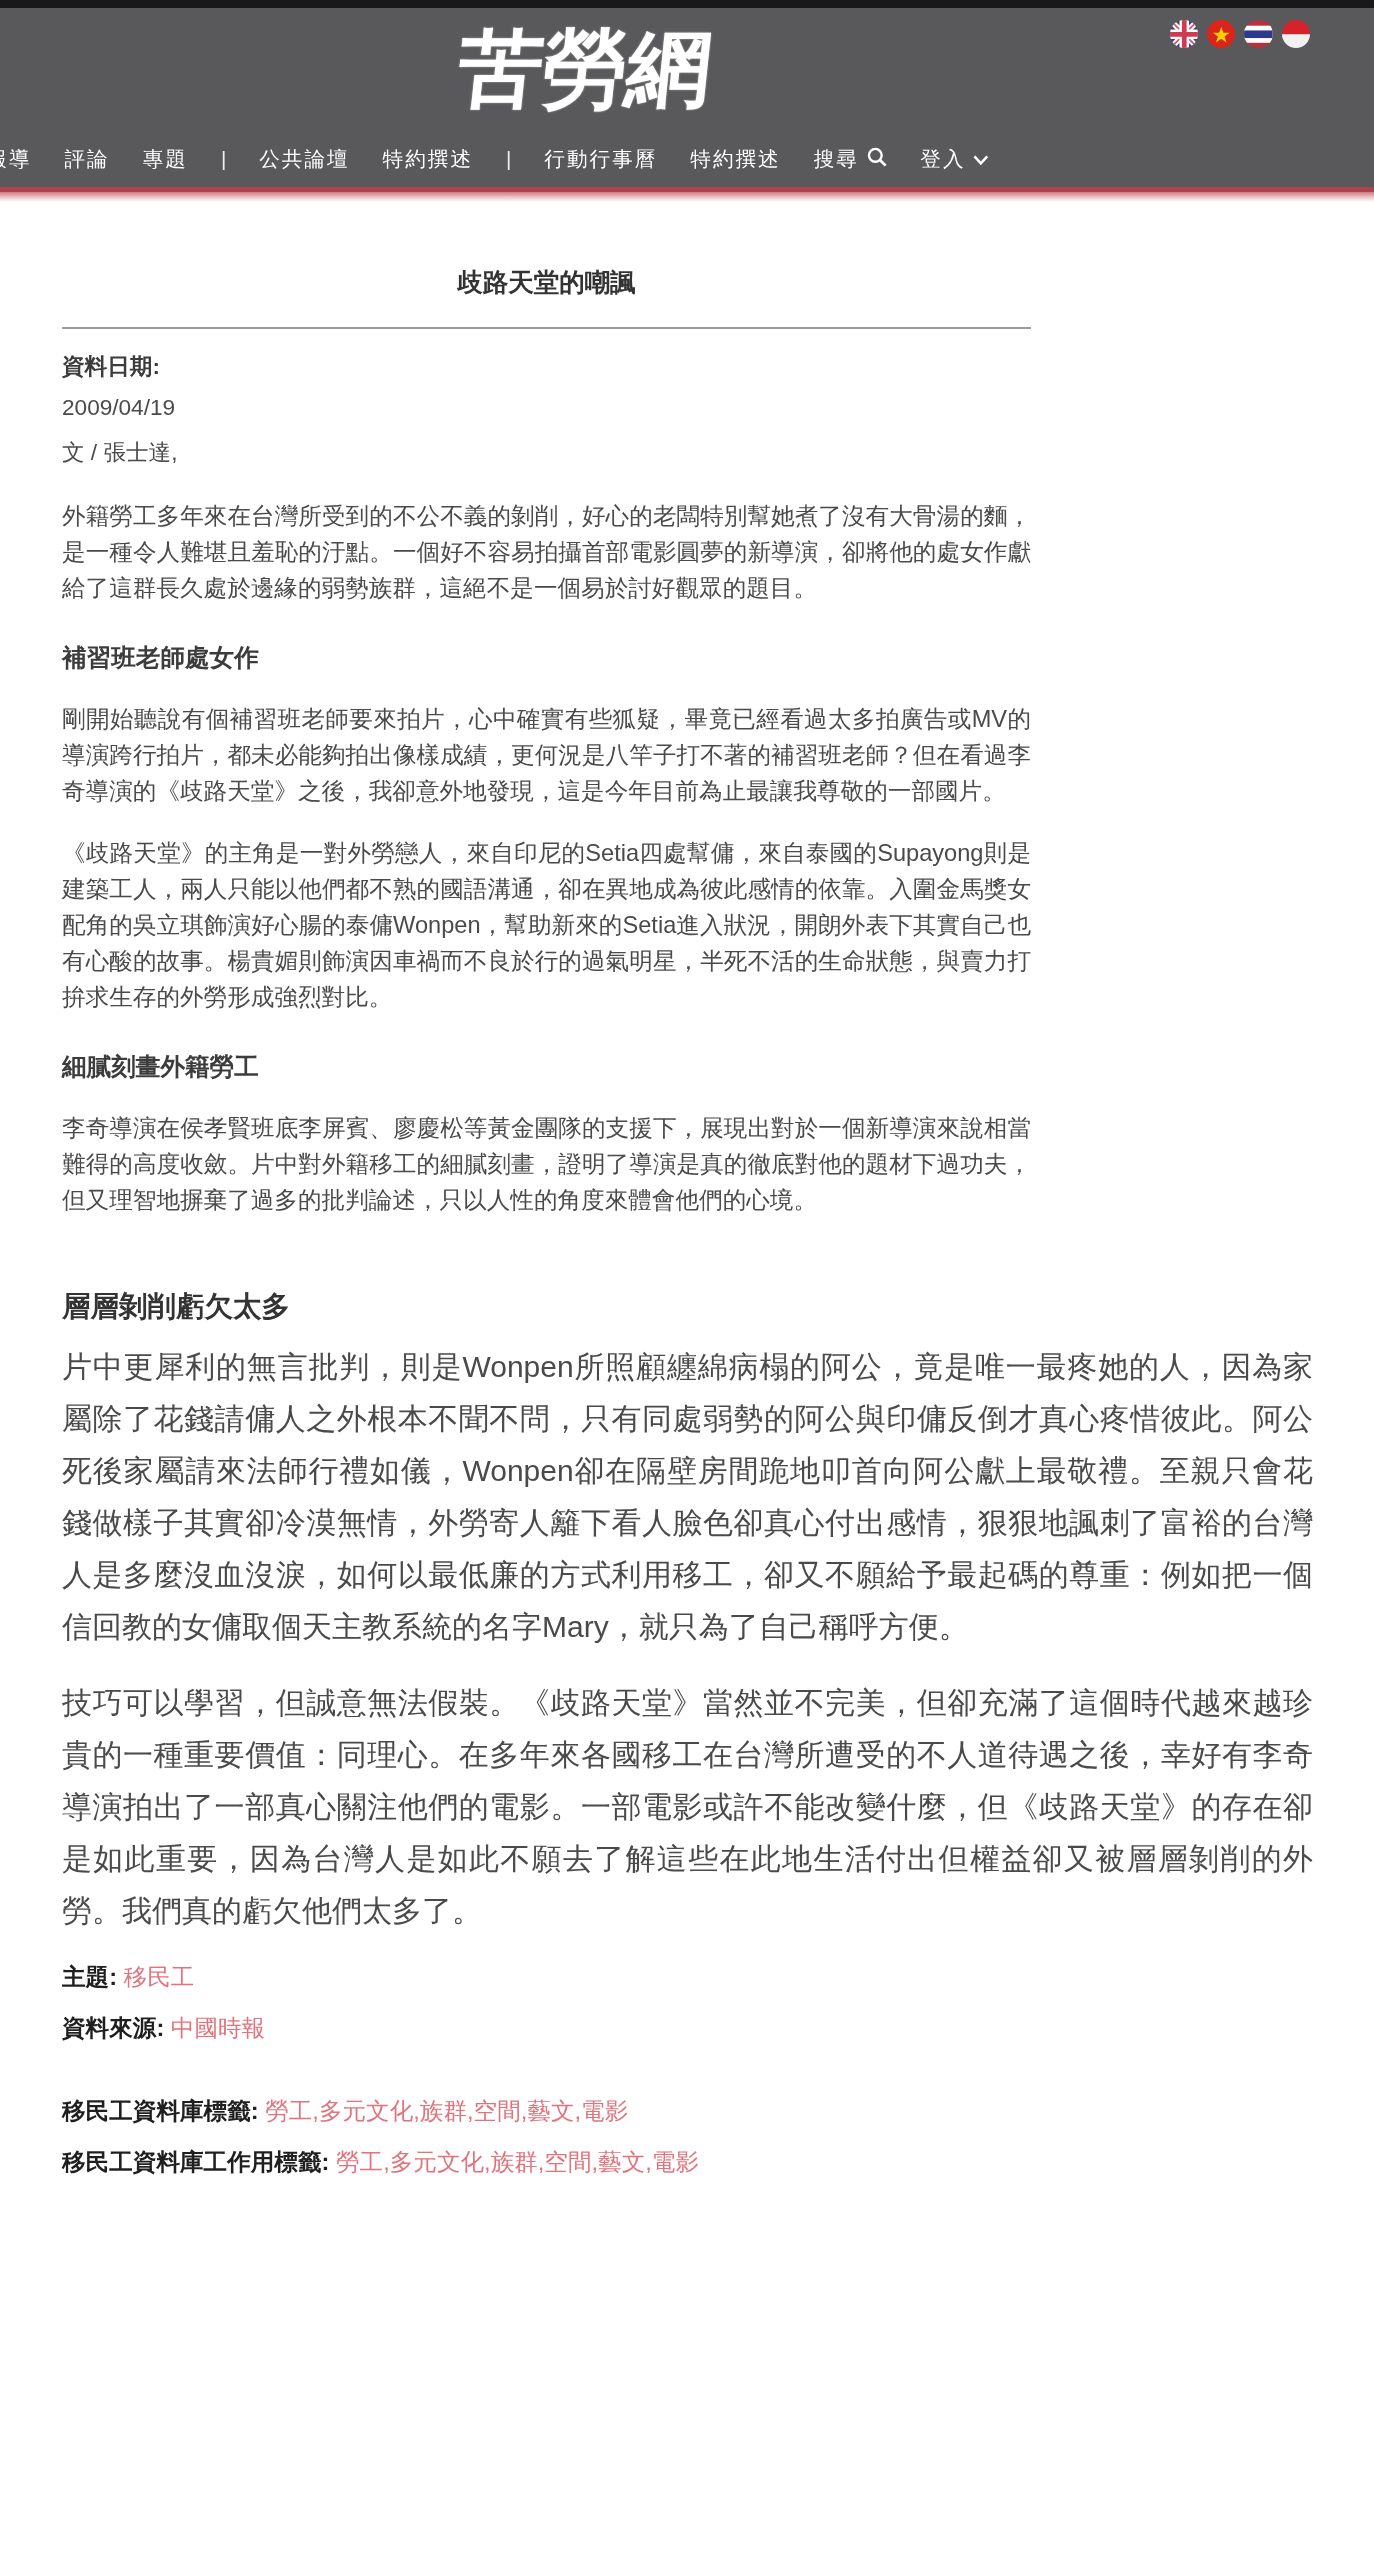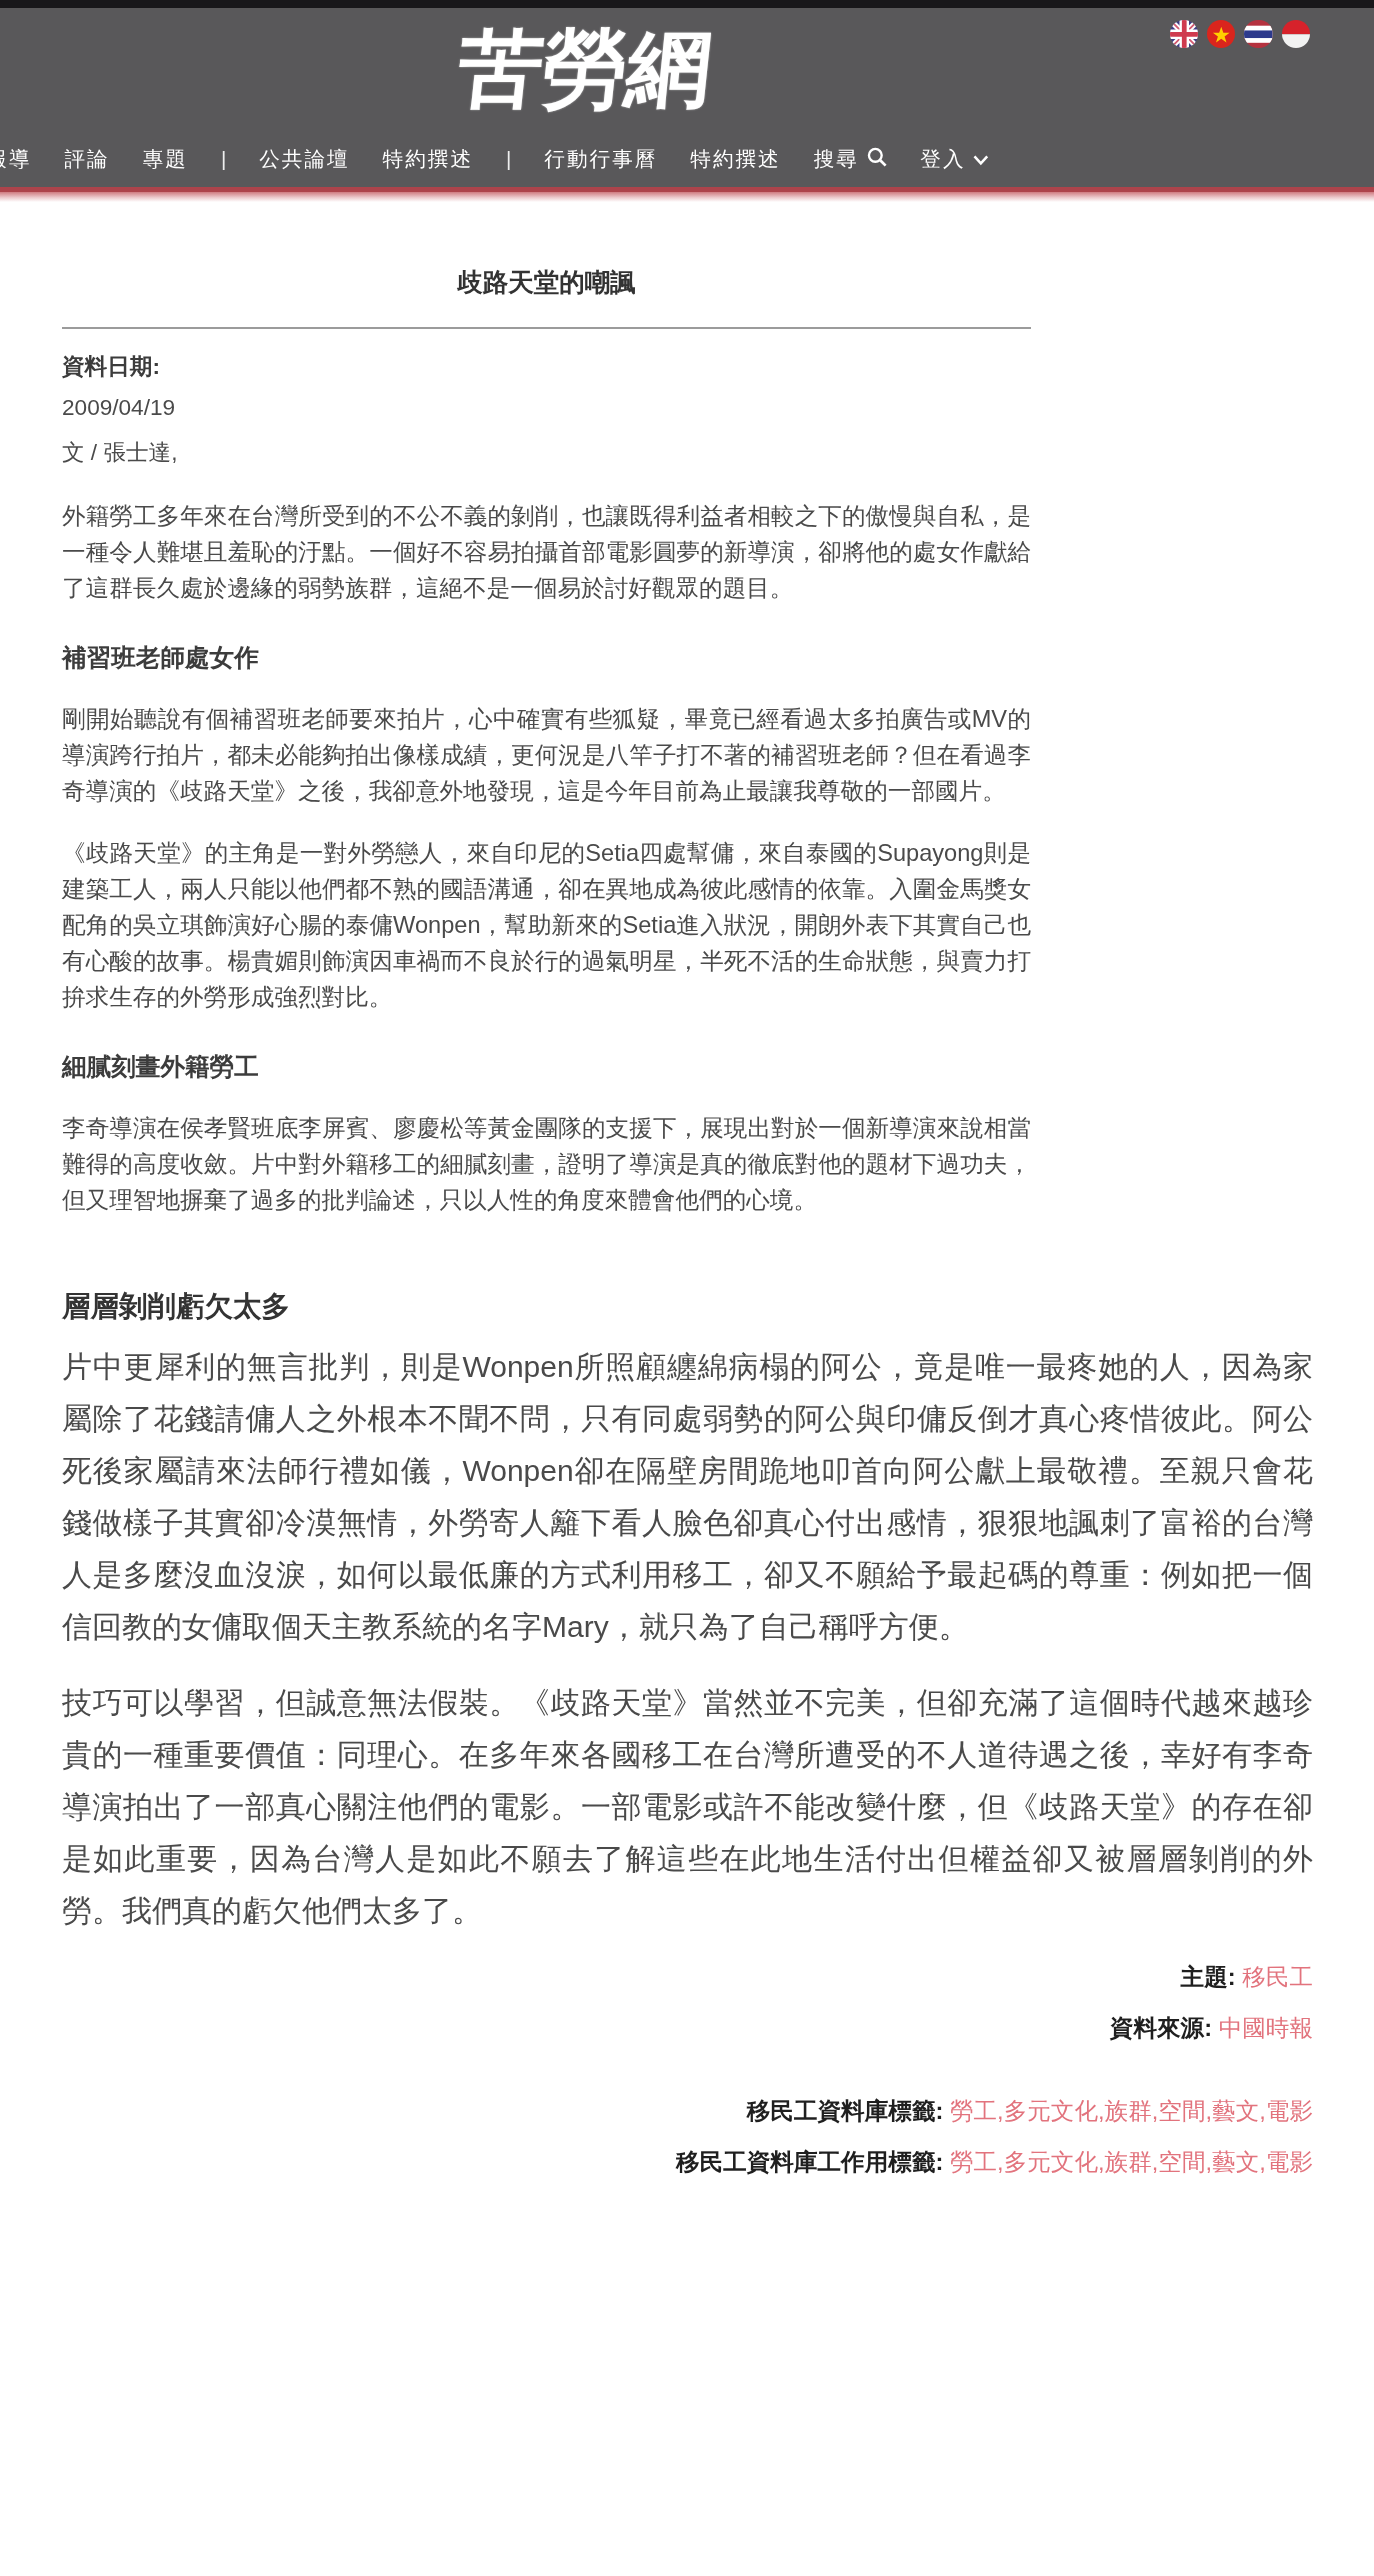--- a/index.html
+++ b/index.html
@@ -39,21 +39,21 @@
   .field-label { font-size: 22.6px; font-weight: bold; color: #3c3c3c; margin-bottom: 13.7px; }
   .field-value { font-size: 22.6px; color: #4a4a4a; margin-bottom: 15.7px; }
   .byline { font-size: 22.6px; color: #4a4a4a; margin-bottom: 29.5px; }
   .part1 p.body { font-size: 23.6px; line-height: 36px; margin-bottom: 25.5px; text-align: justify; }
   .part1 h4 { font-size: 24.6px; font-weight: bold; color: #3c3c3c; margin: 35px 0 27.5px; }
 
   .part2 { padding-top: 9.8px; color: #4a4a4a; }
   .part2 h3 { font-size: 28.5px; font-weight: bold; color: #333333; margin: 35px 0 15px; }
   .part2 p { font-size: 30px; line-height: 52px; margin-bottom: 23.6px; text-align: justify; }
 
-  .meta { margin-top: 13.7px; font-size: 23.6px; text-align: right; }
+  .meta { margin-top: 13.7px; font-size: 23.6px; }
   .meta-row { margin-bottom: 19.6px; }
   .meta-row b { color: #1f1f1f; }
   .meta-row .pink { color: #e2737d; text-decoration: none; cursor: pointer; }
   .meta-gap { height: 31px; }
 </style>
 </head>
 <body>
 
 <div class="topstrip"></div>
 
@@ -129,21 +129,21 @@
 <main class="container">
 
   <section class="part1">
     <h1 class="art-title">歧路天堂的嘲諷</h1>
     <hr>
 
     <div class="field-label">資料日期:</div>
     <div class="field-value">2009/04/19</div>
     <div class="byline">文 / 張士達,</div>
 
-    <p class="body">外籍勞工多年來在台灣所受到的不公不義的剝削，也讓既得利益者相較之下的傲慢與自私，是一種令人難堪且羞恥的汙點。一個好不容易拍攝首部電影圓夢的新導演，卻將他的處女作獻給了這群長久處於邊緣的弱勢族群，這絕不是一個易於討好觀眾的題目。</p>
+    <p class="body">外籍勞工多年來在台灣所受到的不公不義的剝削，好心的老闆特別幫她煮了沒有大骨湯的麵，是一種令人難堪且羞恥的汙點。一個好不容易拍攝首部電影圓夢的新導演，卻將他的處女作獻給了這群長久處於邊緣的弱勢族群，這絕不是一個易於討好觀眾的題目。</p>
     <h4>補習班老師處女作</h4>
     <p class="body">剛開始聽說有個補習班老師要來拍片，心中確實有些狐疑，畢竟已經看過太多拍廣告或MV的導演跨行拍片，都未必能夠拍出像樣成績，更何況是八竿子打不著的補習班老師？但在看過李奇導演的《歧路天堂》之後，我卻意外地發現，這是今年目前為止最讓我尊敬的一部國片。</p>
     <p class="body">《歧路天堂》的主角是一對外勞戀人，來自印尼的Setia四處幫傭，來自泰國的Supayong則是建築工人，兩人只能以他們都不熟的國語溝通，卻在異地成為彼此感情的依靠。入圍金馬獎女配角的吳立琪飾演好心腸的泰傭Wonpen，幫助新來的Setia進入狀況，開朗外表下其實自己也有心酸的故事。楊貴媚則飾演因車禍而不良於行的過氣明星，半死不活的生命狀態，與賣力打拚求生存的外勞形成強烈對比。</p>
     <h4>細膩刻畫外籍勞工</h4>
     <p class="body">李奇導演在侯孝賢班底李屏賓、廖慶松等黃金團隊的支援下，展現出對於一個新導演來說相當難得的高度收斂。片中對外籍移工的細膩刻畫，證明了導演是真的徹底對他的題材下過功夫，但又理智地摒棄了過多的批判論述，只以人性的角度來體會他們的心境。</p>
   </section>
 
   <section class="part2">
     <h3>層層剝削虧欠太多</h3>
     <p>片中更犀利的無言批判，則是Wonpen所照顧纏綿病榻的阿公，竟是唯一最疼她的人，因為家屬除了花錢請傭人之外根本不聞不問，只有同處弱勢的阿公與印傭反倒才真心疼惜彼此。阿公死後家屬請來法師行禮如儀，Wonpen卻在隔壁房間跪地叩首向阿公獻上最敬禮。至親只會花錢做樣子其實卻冷漠無情，外勞寄人籬下看人臉色卻真心付出感情，狠狠地諷刺了富裕的台灣人是多麼沒血沒淚，如何以最低廉的方式利用移工，卻又不願給予最起碼的尊重：例如把一個信回教的女傭取個天主教系統的名字Mary，就只為了自己稱呼方便。</p>

